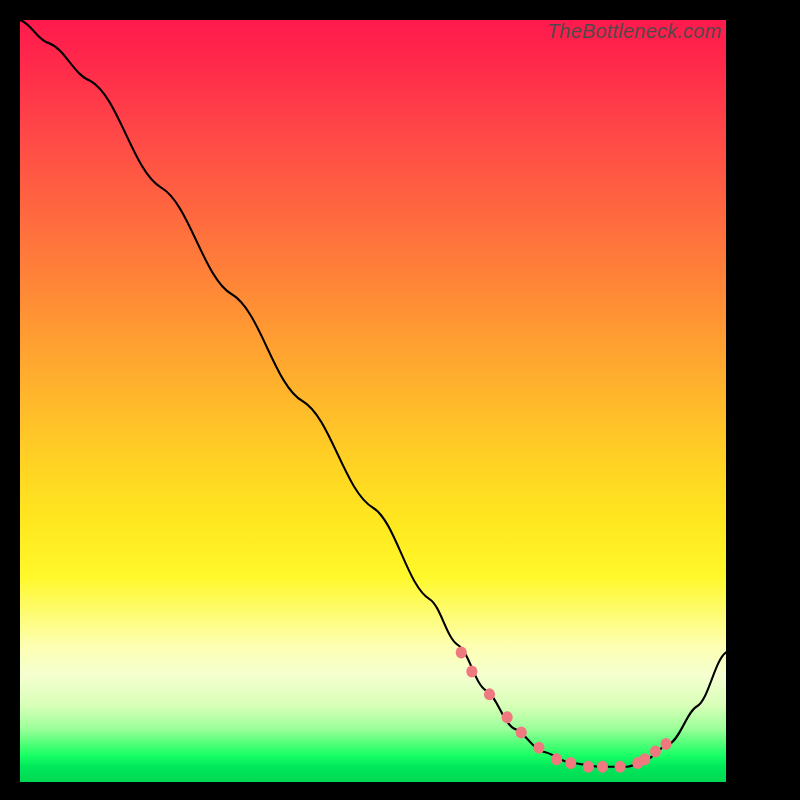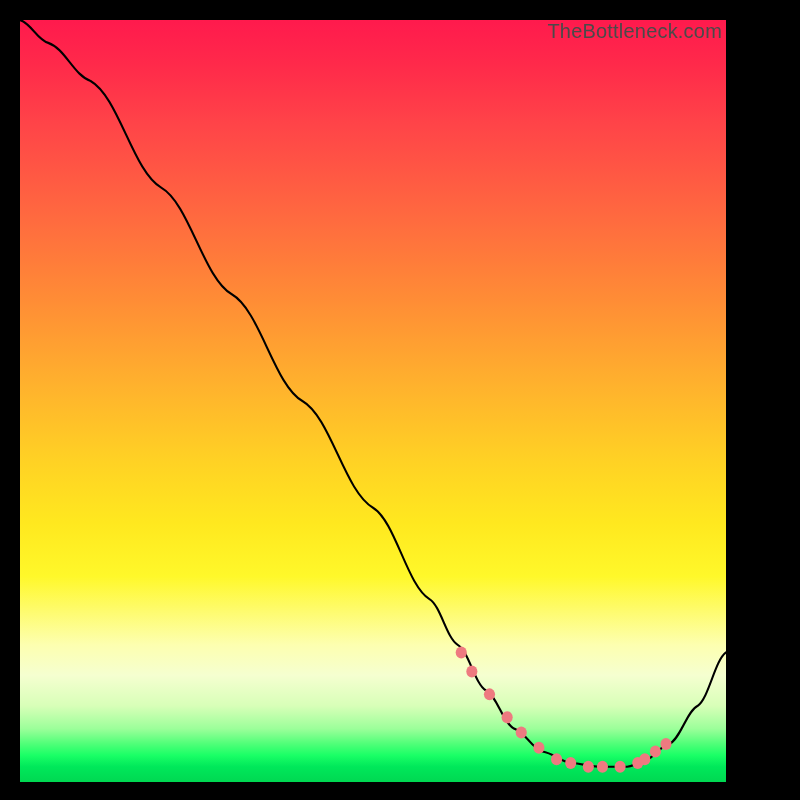--- a/index.html
+++ b/index.html
@@ -36,20 +36,21 @@
       #fff82a 73%,
       #fdffb0 82%,
       #f5ffd0 86%,
       #d8ffb8 90%,
       #9cff9a 93%,
       #4fff78 95%,
       #1aff66 96.5%,
       #00e85a 98%,
       #00d852 100%
     );
+    font-style: italic;
   }
   .watermark {
     position: absolute;
     right: 4px;
     top: 0px;
     color: #4a4a4a;
     font-size: 20px;
     letter-spacing: 0.2px;
     user-select: none;
   }

